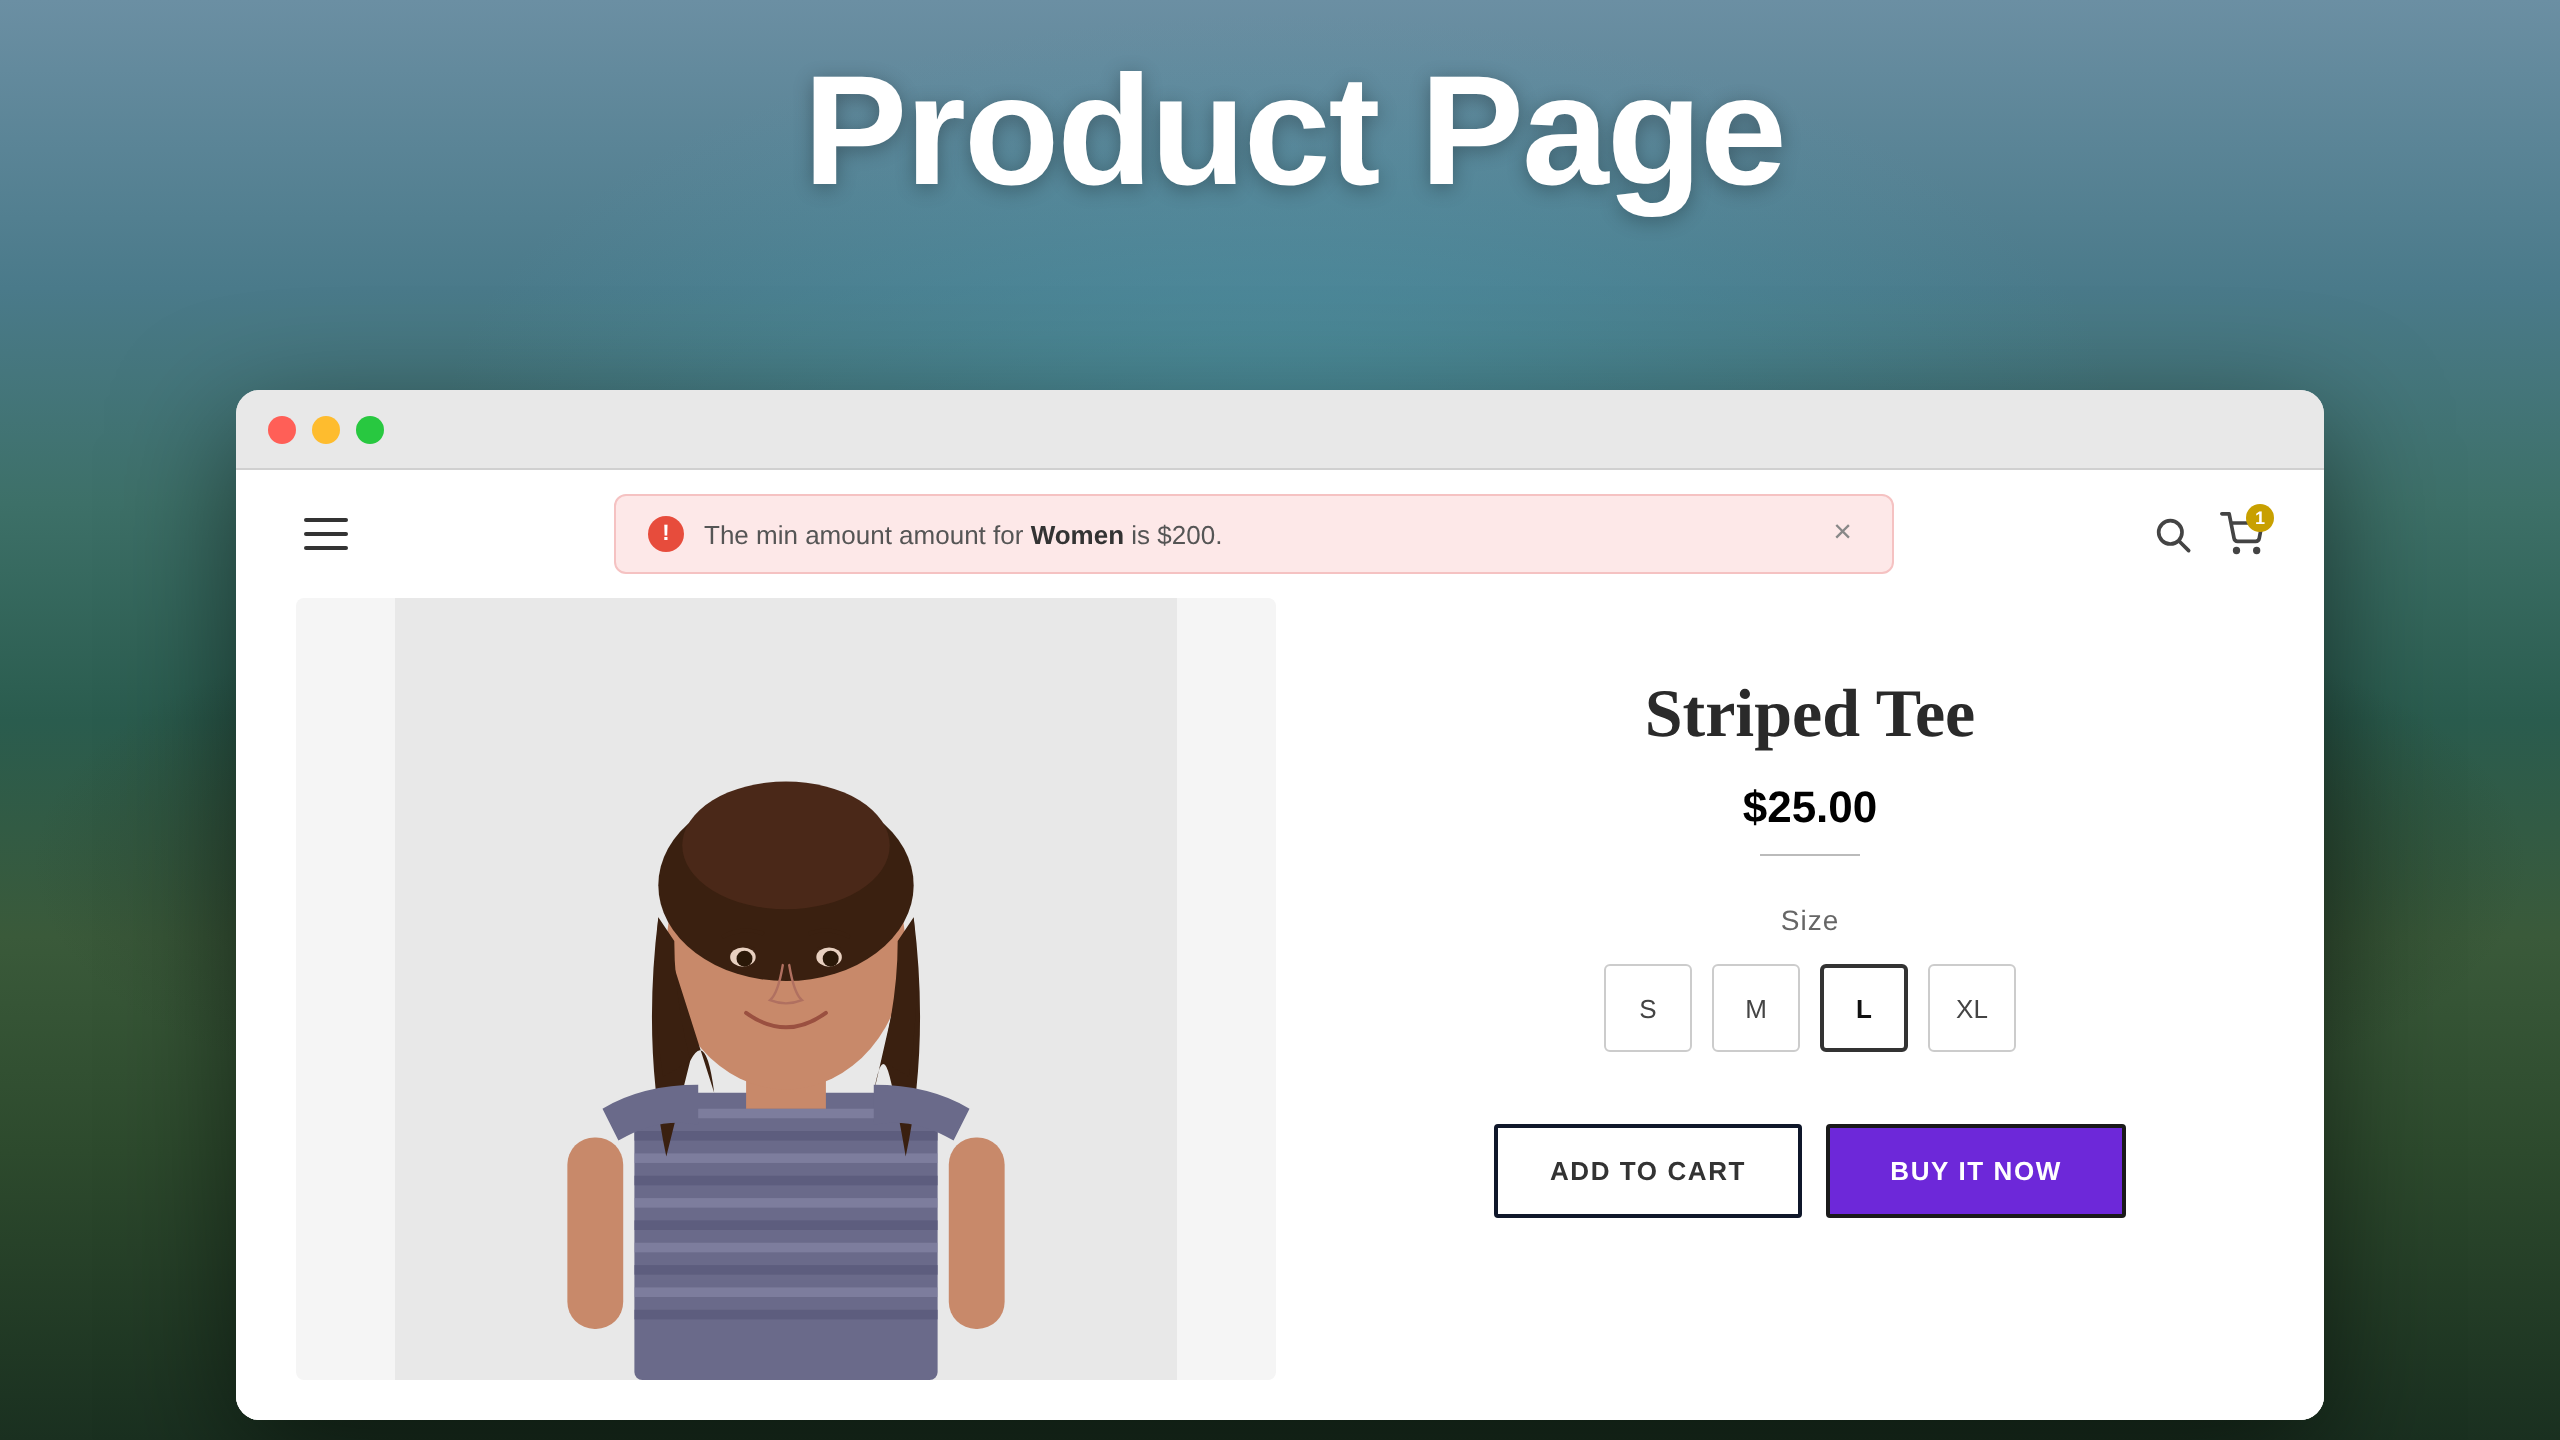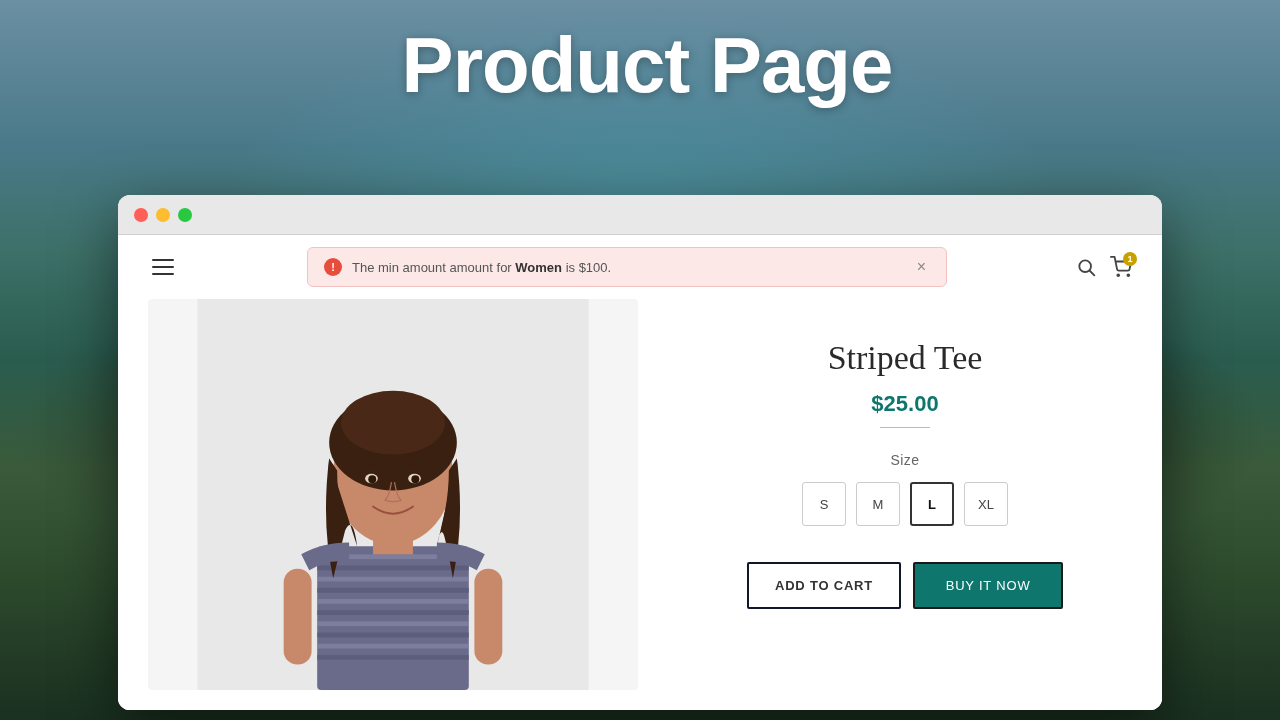--- a/index.html
+++ b/index.html
@@ -243,31 +243,31 @@
     .product-details {
       flex: 1;
       padding: 40px 40px 20px 20px;
       display: flex;
       flex-direction: column;
       align-items: center;
     }
 
     .product-name {
       font-size: 34px;
-      font-weight: 400;
+      font-weight: 700;
       color: #2a2a2a;
       font-family: Georgia, 'Times New Roman', serif;
       margin-bottom: 14px;
       text-align: center;
     }
 
     .product-price {
       font-size: 22px;
       font-weight: 700;
-      color: #0f766e;
+      color: #000000;
       margin-bottom: 10px;
       text-align: center;
     }
 
     .price-divider {
       width: 50px;
       height: 1px;
       background: #bbb;
       margin: 0 auto 24px;
     }
@@ -323,25 +323,25 @@
       font-weight: 700;
       letter-spacing: 0.8px;
       cursor: pointer;
       text-transform: uppercase;
       border-radius: 2px;
       min-width: 150px;
     }
 
     .btn-buy-now {
       padding: 14px 26px;
-      background: #0f766e;
+      background: #6d28d9;
       border: 2px solid #1a1a1a;
       color: #fff;
       font-size: 13px;
-      font-weight: 400;
+      font-weight: 700;
       letter-spacing: 0.8px;
       cursor: pointer;
       text-transform: uppercase;
       border-radius: 2px;
       min-width: 150px;
     }
   </style>
 </head>
 <body>
 
@@ -367,21 +367,21 @@
 
       <div class="hamburger">
         <span></span>
         <span></span>
         <span></span>
       </div>
 
       <div class="alert-banner">
         <div class="alert-icon">!</div>
         <span class="alert-text">
-          <span>The min amount amount for </span><strong>Women</strong><span> is $100.</span>
+          <span>The min amount amount for </span><strong>Women</strong><span> is $200.</span>
         </span>
         <button class="alert-close">×</button>
       </div>
 
       <div class="header-icons">
         <button class="header-icon-btn">
           <svg width="20" height="20" viewBox="0 0 24 24" fill="none" stroke="#444" stroke-width="2.2" stroke-linecap="round" stroke-linejoin="round">
             <circle cx="11" cy="11" r="7"></circle>
             <line x1="16.5" y1="16.5" x2="22" y2="22"></line>
           </svg>

